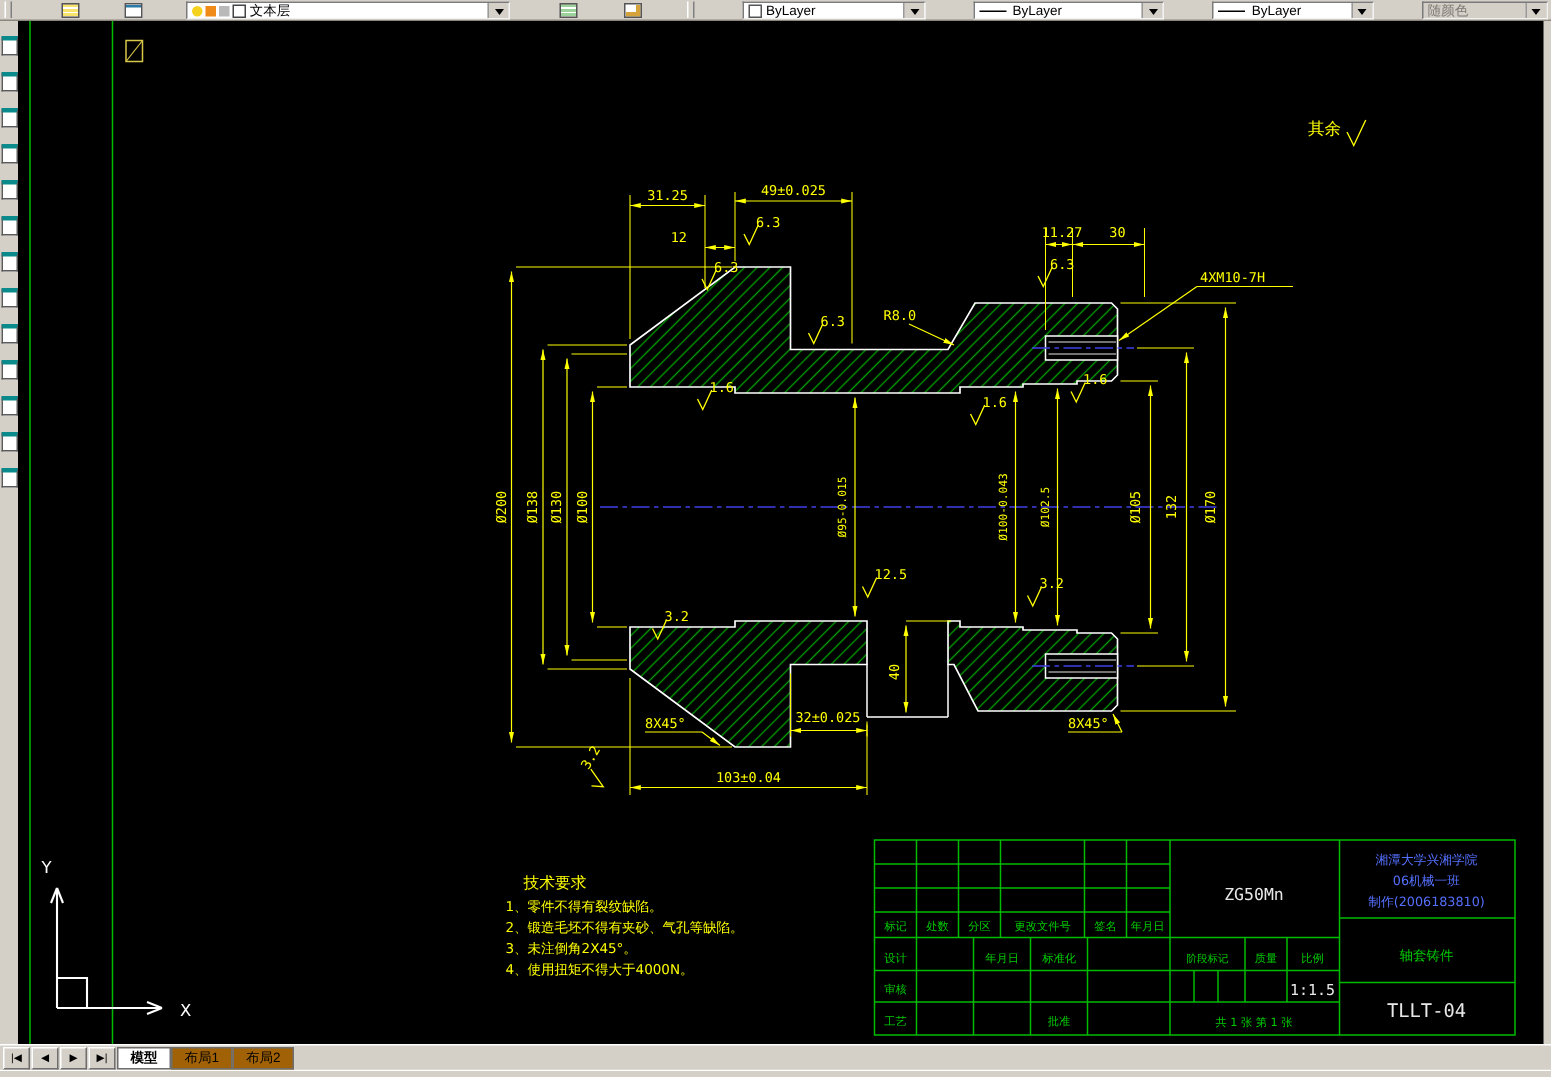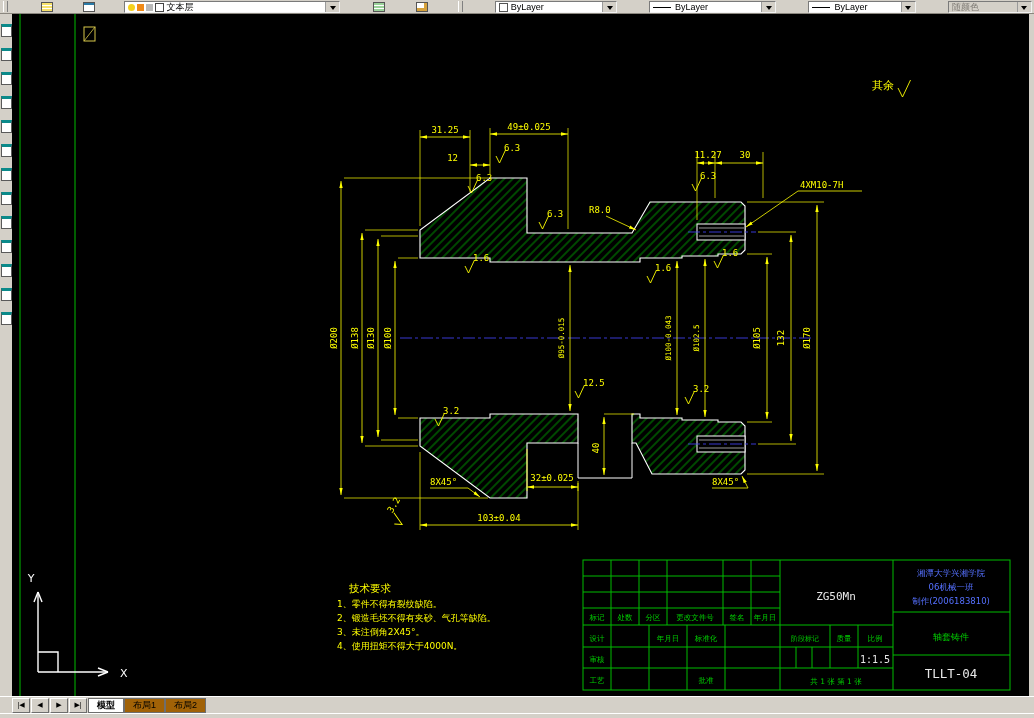--- a/index.html
+++ b/index.html
@@ -58,21 +58,21 @@
   .noteT{ font-size:10.5px; }
   .gl   { stroke:#00bb00; stroke-width:1; fill:none; }
   .tbg  { fill:#00cc00; font-size:7.5px; font-family:"DejaVu Sans",sans-serif; }
   .tbb  { fill:#5570ff; font-size:8.5px; font-family:"DejaVu Sans",sans-serif; }
   .tbw  { fill:#e8e8e8; font-family:"DejaVu Sans Mono",monospace; }
   .ucs  { stroke:#ffffff; stroke-width:1.4; fill:none; }
   .ucsT { fill:#ffffff; font-size:11px; font-family:"DejaVu Sans",sans-serif; }
   
   .tabbar { position:absolute; top:696px; left:0; right:0; height:17px;
     background:#d4d0c8; border-top:1px solid #fff; display:flex; align-items:center;
-    padding-left:12px; z-index:5; box-sizing:border-box; }
+    padding-left:2px; z-index:5; box-sizing:border-box; }
   .navbtn { width:16px; height:13px; background:#d4d0c8; margin-right:1px;
     border:1px solid; border-color:#fff #6e6e6e #6e6e6e #fff;
     font-size:7px; display:flex; align-items:center; justify-content:center; color:#000; }
   .tab { font-size:9px; height:13px; line-height:13px; padding:0 8px;
     background:#a16207; border:1px solid #6e6e6e; margin-right:0; color:#000; }
   .tab.active { background:#fff; font-weight:bold; }
   .cmdstrip { position:absolute; top:713px; left:0; right:0; height:5px;
     background:#d4d0c8; border-top:1px solid #fff; }
 </style>
 </head>

